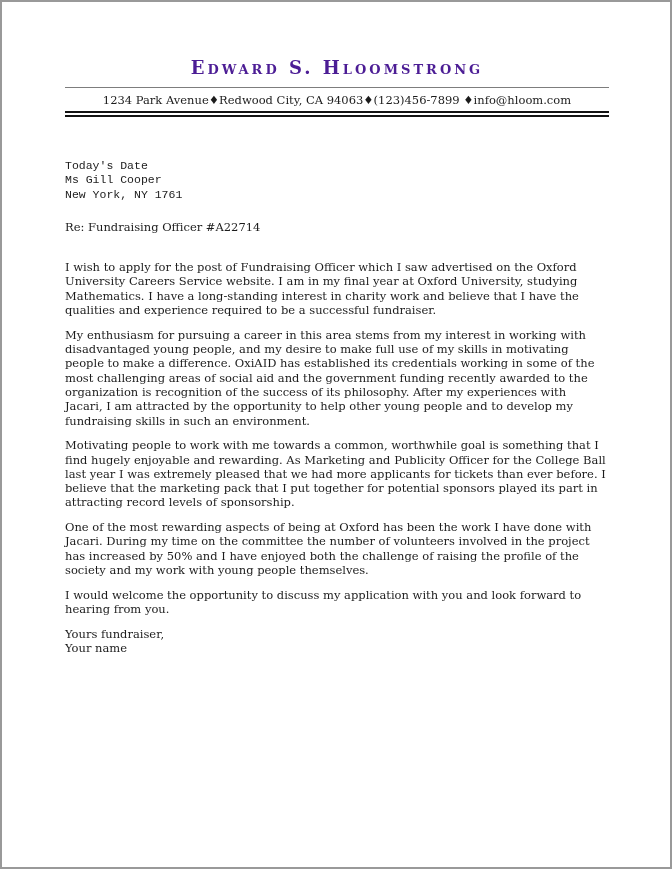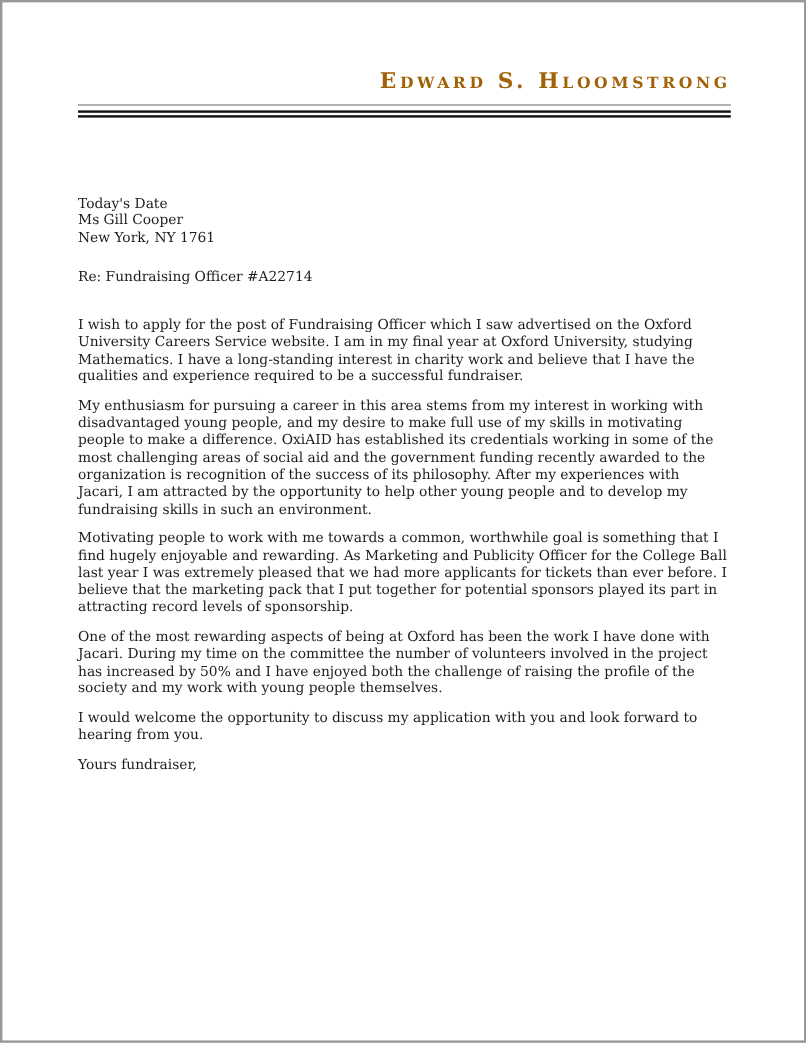--- a/index.html
+++ b/index.html
@@ -15,27 +15,27 @@
   }
   .page {
     box-sizing: border-box;
     width: 100%;
     height: 100%;
     padding: 54px 4px 0 63px;
   }
   .header { padding-right: 57px; }
   .sender-name {
     margin: 0;
-    text-align: right;
+    text-align: center;
     font-size: 18px;
     line-height: 24px;
     font-weight: bold;
     font-variant: small-caps;
     letter-spacing: 3px;
-    color: #a16207;
+    color: #4c1d95;
   }
   .rule-thin {
     height: 1px;
     background: #7d7d7d;
     margin-top: 7px;
   }
   .contact-line {
     margin-top: 5px;
     text-align: center;
     font-size: 11.5px;
@@ -46,38 +46,39 @@
     margin-top: 4px;
     height: 6px;
     box-sizing: border-box;
     border-top: 2px solid #121212;
     border-bottom: 2px solid #121212;
   }
   .body-text {
     font-size: 11.5px;
     line-height: 14.3px;
   }
-  .recipient-block { margin-top: 64px; }
+  .recipient-block { margin-top: 42px; font-family: Liberation Mono, monospace; }
   .recipient-line { white-space: pre; }
   .subject-line { margin-top: 18px; }
   .paragraphs { margin-top: 26px; }
   .paragraphs p {
     margin: 0 0 10.4px 0;
     white-space: pre-line;
   }
   .closing-block { margin-top: 0; }
 </style>
 </head>
 <body>
 
 <div class="page">
 
   <div class="header">
     <h1 class="sender-name">Edward S. Hloomstrong</h1>
     <div class="rule-thin"></div>
+    <div class="contact-line">1234 Park Avenue♦Redwood City, CA 94063♦(123)456-7899 ♦info@hloom.com</div>
     <div class="rule-double"></div>
   </div>
 
   <div class="body-text">
 
     <div class="recipient-block">
       <div class="recipient-line">Today's Date</div>
       <div class="recipient-line">Ms Gill Cooper</div>
       <div class="recipient-line">New York, NY 1761</div>
     </div>
@@ -104,16 +105,17 @@
       <p>One of the most rewarding aspects of being at Oxford has been the work I have done with
 Jacari. During my time on the committee the number of volunteers involved in the project
 has increased by 50% and I have enjoyed both the challenge of raising the profile of the
 society and my work with young people themselves.</p>
       <p>I would welcome the opportunity to discuss my application with you and look forward to
 hearing from you.</p>
     </div>
 
     <div class="closing-block">
       <div>Yours fundraiser,</div>
+      <div>Your name</div>
     </div>
 
   </div>
 </div>
 
 </body></html>

